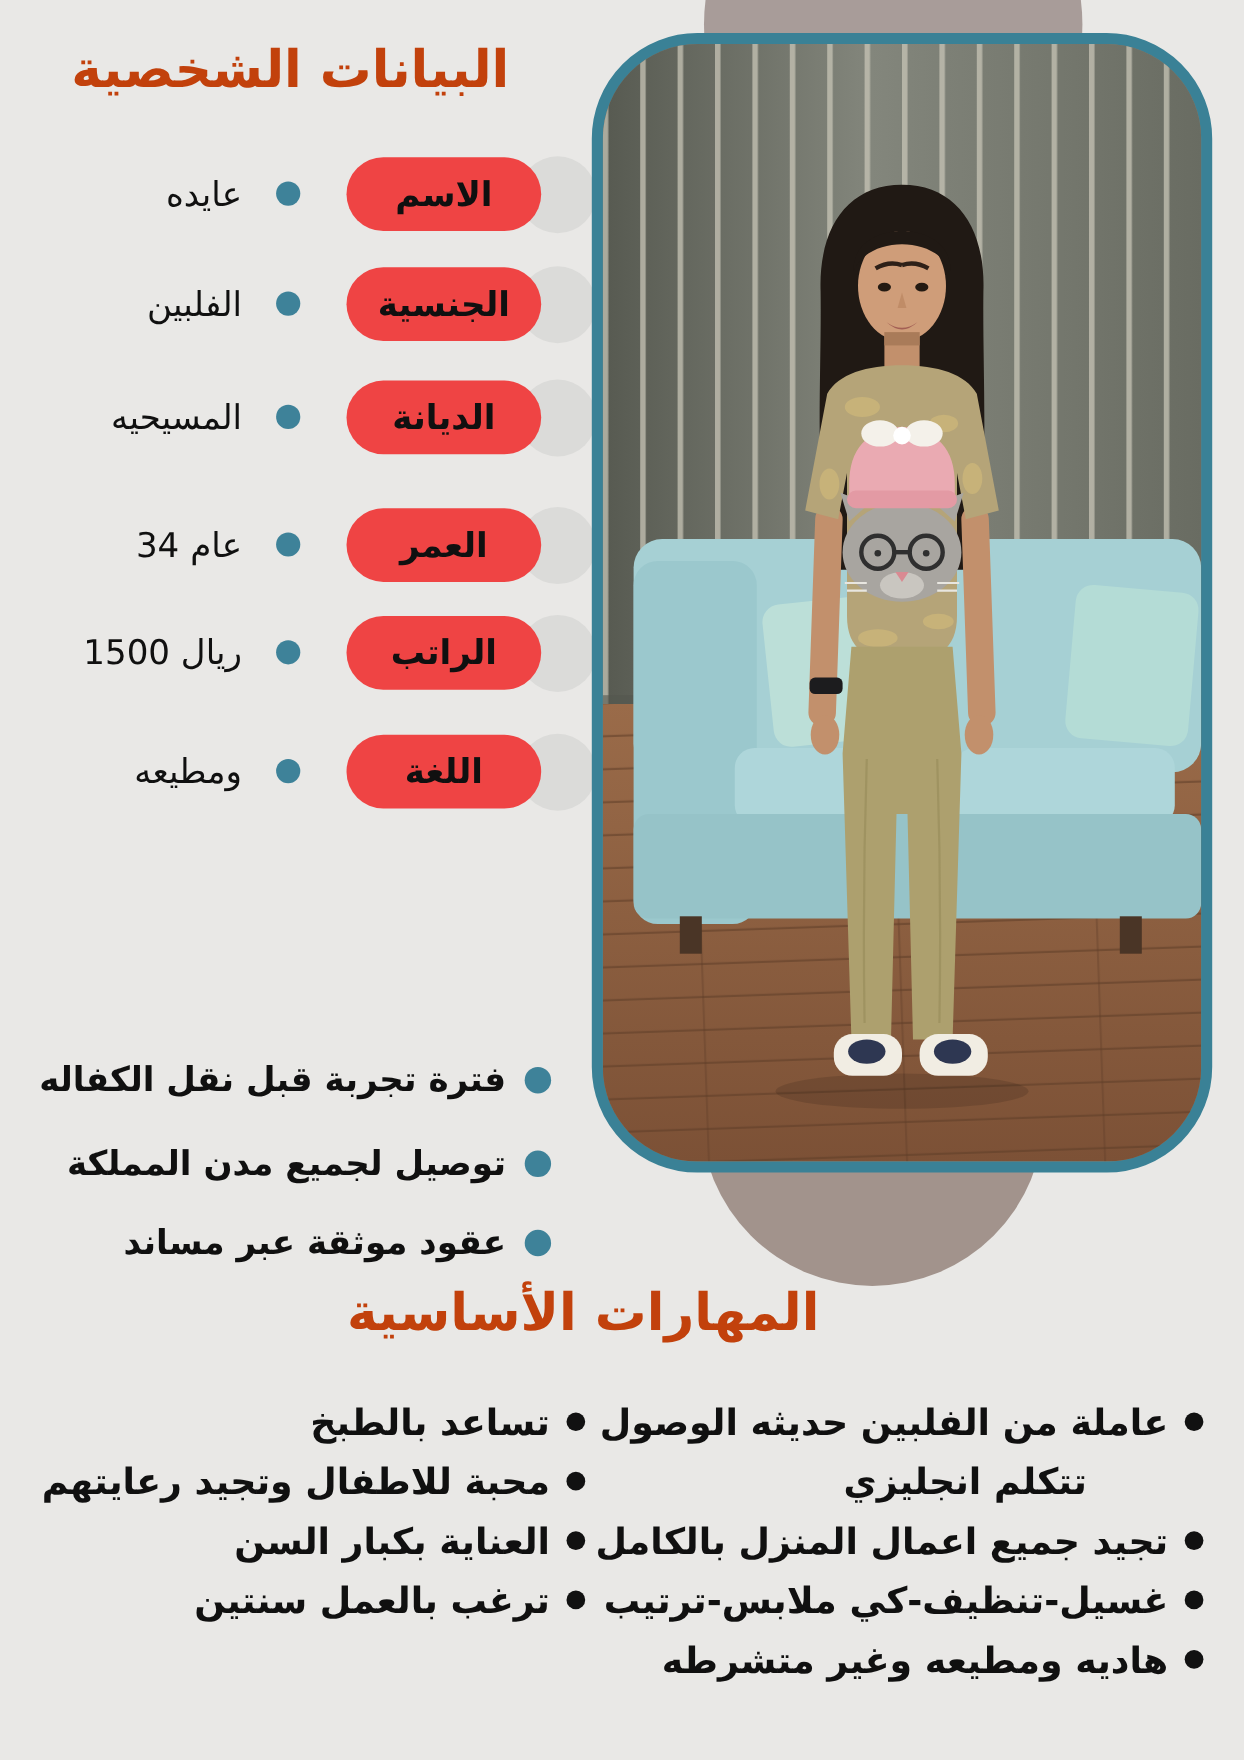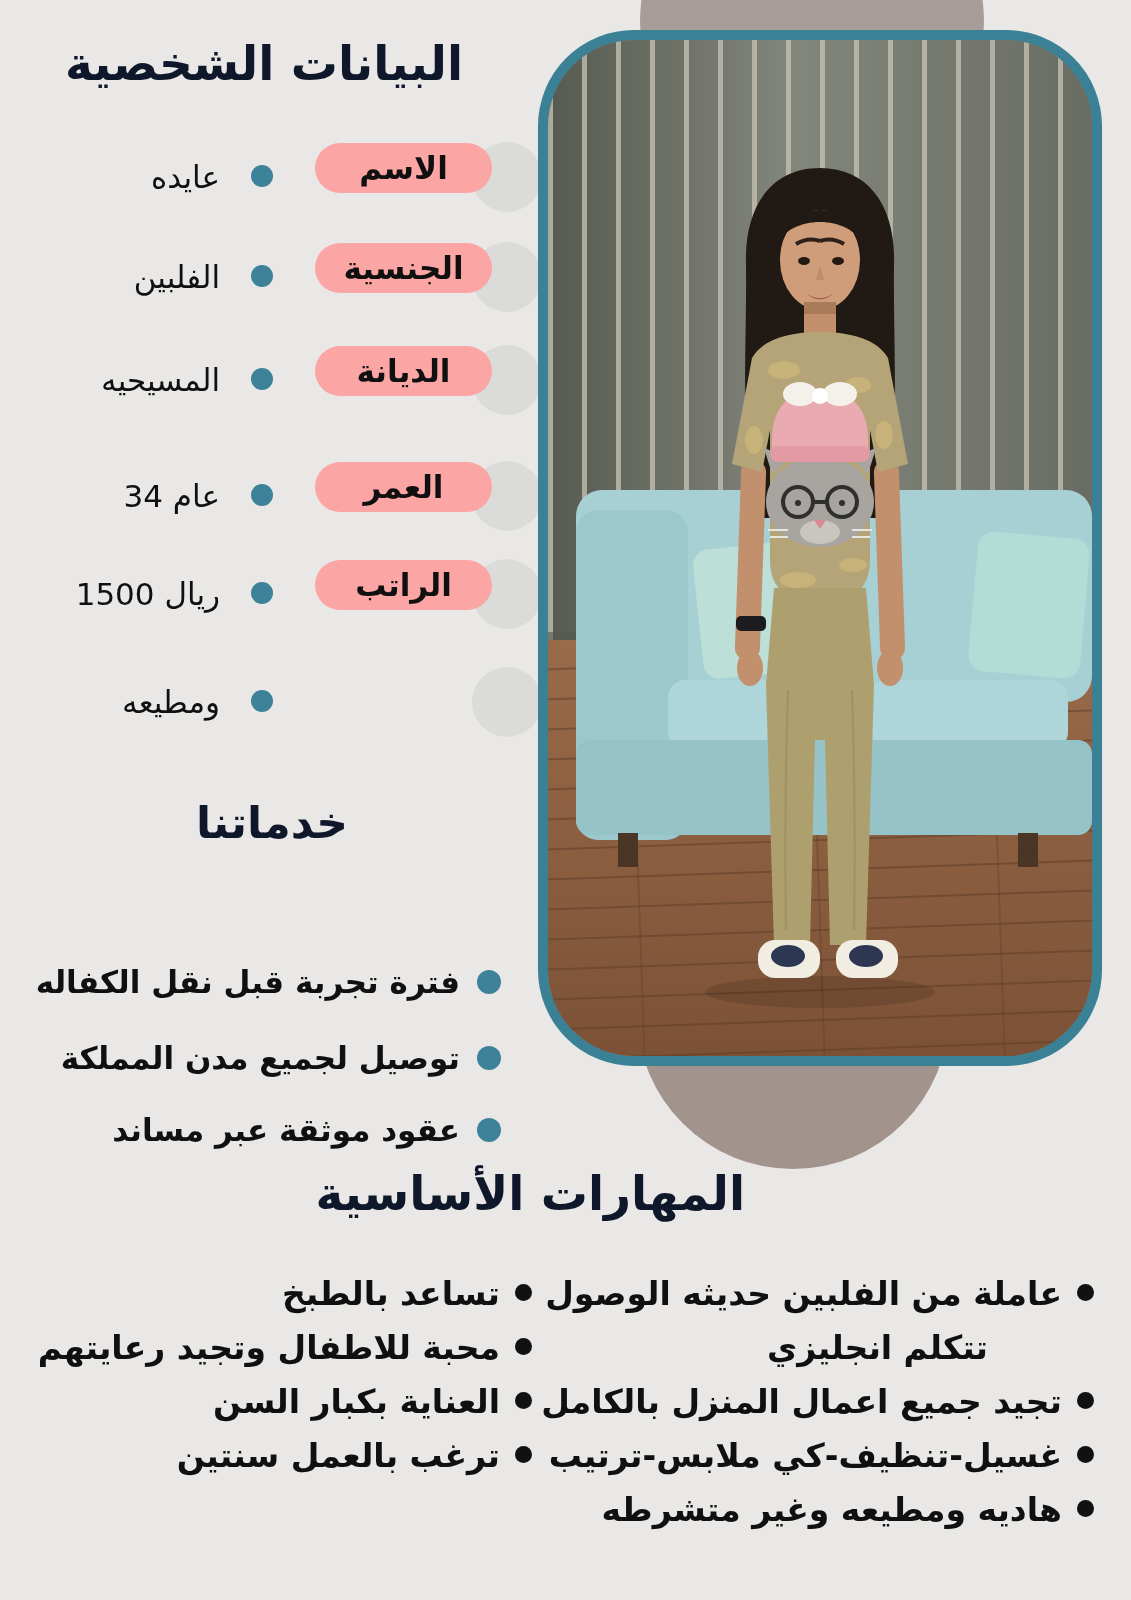--- a/index.html
+++ b/index.html
@@ -9,28 +9,28 @@
   
   .circle-taupe-top{position:absolute;left:640px;top:-150px;width:344px;height:344px;border-radius:50%;background:#a89c99;z-index:1;}
   .circle-taupe-bottom{position:absolute;left:637px;top:857px;width:312px;height:312px;border-radius:50%;background:#a2938c;z-index:1;}
   .deco-dot{position:absolute;width:70px;height:70px;border-radius:50%;background:#dbdbd9;z-index:1;}
 
   
   .photo-frame{position:absolute;left:538px;top:30px;width:544px;height:1016px;border:10px solid #3a8196;border-radius:96px;overflow:hidden;z-index:2;background:#7d8077;}
   .photo-frame svg{display:block;width:100%;height:100%;}
 
   
-  .h-title{position:absolute;z-index:3;font-weight:bold;color:#0f172a;text-align:center;white-space:nowrap;}
+  .h-title{position:absolute;z-index:3;font-weight:bold;color:#c2410c;white-space:nowrap;}
   #personal-title{left:113px;top:36px;width:350px;font-size:47px;}
   #services-title{left:122px;top:797px;width:300px;font-size:44px;}
   #skills-title{left:345px;top:1166px;width:400px;font-size:47px;}
 
   
   .field-row{position:absolute;left:0;width:1131px;height:67px;z-index:3;}
-  .pill{position:absolute;left:315px;top:0;width:177px;height:50px;background:#fca5a5;border-radius:38px;
+  .pill{position:absolute;left:315px;top:0;width:177px;height:67px;background:#ef4444;border-radius:38px;
         display:flex;align-items:center;justify-content:center;font-size:31px;font-weight:bold;color:#101010;}
   .dot-teal{position:absolute;left:251px;top:22px;width:22px;height:22px;border-radius:50%;background:#3e8299;}
   .field-value{position:absolute;right:911px;top:50%;transform:translateY(-50%);font-size:31px;font-weight:normal;color:#101010;white-space:nowrap;direction:ltr;}
 
   
   .service-row{position:absolute;left:0;width:1131px;height:44px;z-index:3;}
   .service-dot{position:absolute;left:477px;top:10px;width:24px;height:24px;border-radius:50%;background:#3e8299;}
   .service-text{position:absolute;right:671px;top:50%;transform:translateY(-50%);font-size:31px;font-weight:bold;color:#101010;white-space:nowrap;direction:rtl;}
 
   
@@ -192,25 +192,25 @@
     <div class="pill">العمر</div>
     <div class="dot-teal"></div>
     <div class="field-value">34 عام</div>
   </div>
   <div class="field-row" style="top:560px">
     <div class="pill">الراتب</div>
     <div class="dot-teal"></div>
     <div class="field-value">1500 ريال</div>
   </div>
   <div class="field-row" style="top:668px">
+    <div class="pill">اللغة</div>
     <div class="dot-teal"></div>
     <div class="field-value">ومطيعه</div>
   </div>
 
-  <div class="h-title" id="services-title">خدماتنا</div>
 
   <div class="service-row" style="top:960px">
     <div class="service-dot"></div>
     <div class="service-text">فترة تجربة قبل نقل الكفاله</div>
   </div>
   <div class="service-row" style="top:1036px">
     <div class="service-dot"></div>
     <div class="service-text">توصيل لجميع مدن المملكة</div>
   </div>
   <div class="service-row" style="top:1108px">

